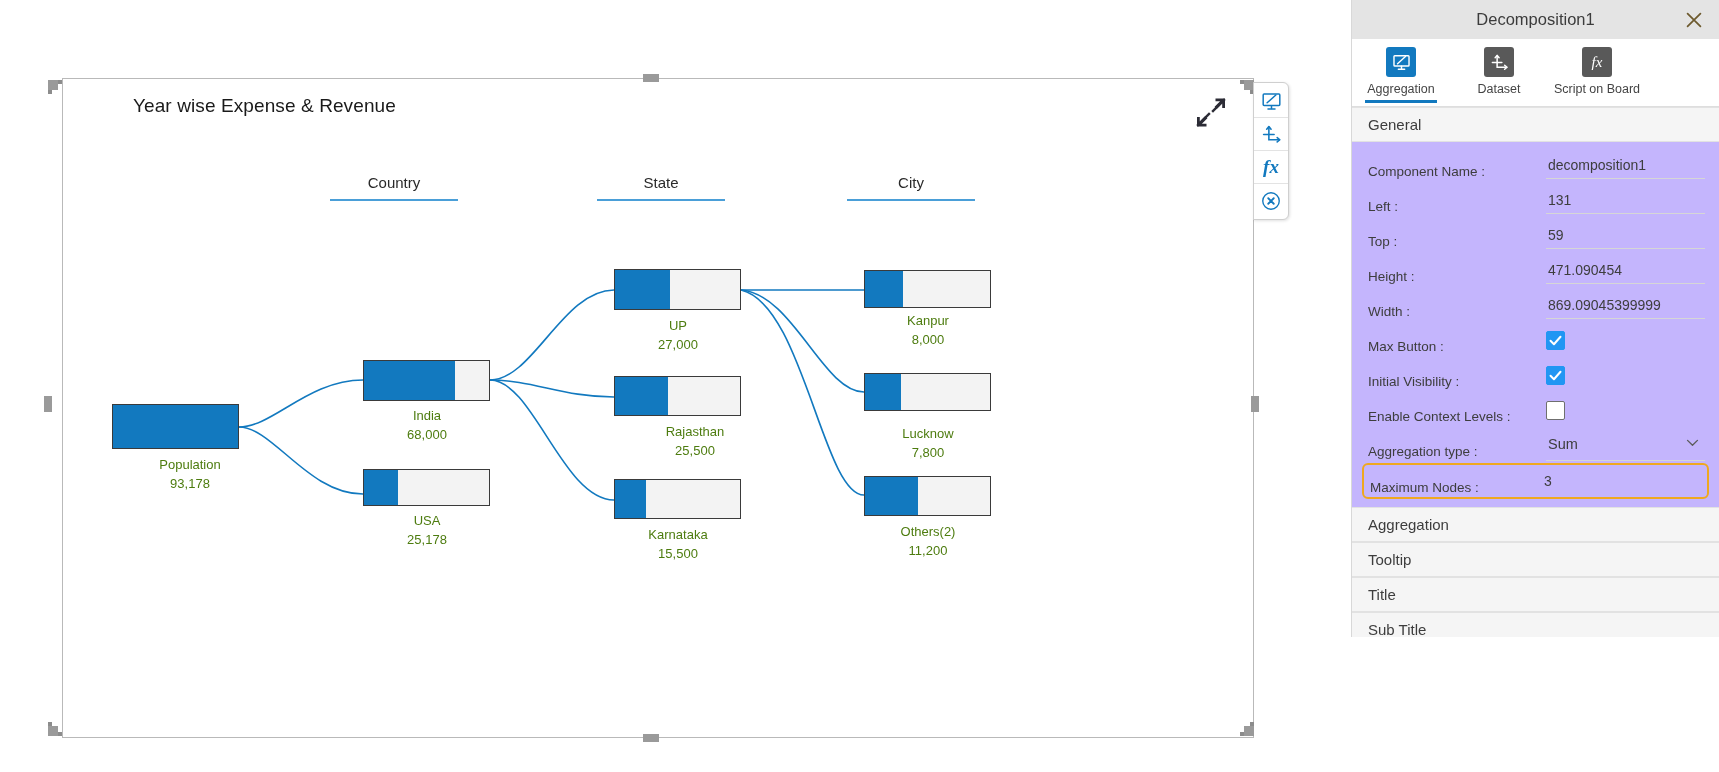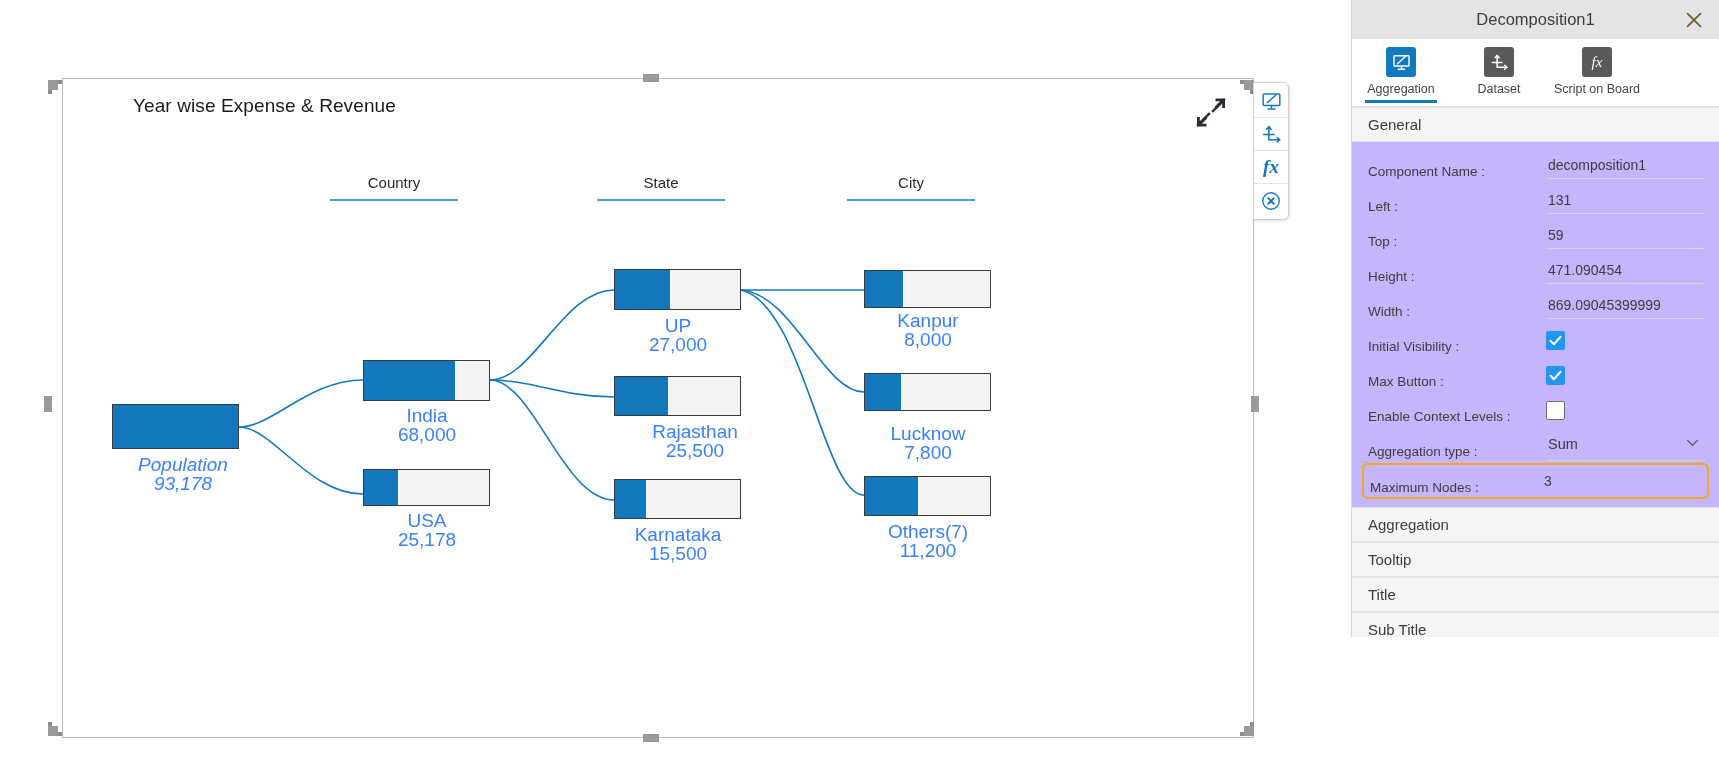--- a/index.html
+++ b/index.html
@@ -101,22 +101,22 @@
     cursor: pointer;
   }
   .node .fill {
     position: absolute;
     left: 0; top: 0; bottom: 0;
     background: #1279bf;
   }
   .node-label {
     position: absolute;
     text-align: center;
-    font-size: 19px;
-    color: #3b82f6;
+    font-size: 13px;
+    color: #4d7c0f;
     line-height: 19px;
     white-space: nowrap;
     pointer-events: none;
   }
   .node-label .nm { display: block; }
   .node-label .vl { display: block; }
 
   #links { position: absolute; left: 0; top: 0; width: 1192px; height: 660px; pointer-events: none; }
 
   
@@ -333,21 +333,21 @@
 
           <path d="M678,211 C720,211 760,211 801,211"></path>
           <path d="M678,211 C730,215 760,313 801,313"></path>
           <path d="M678,211 C740,225 760,416 801,416"></path>
         </g>
       </svg>
 
       <div class="node" style="left:49px; top:325px; width:127px; height:45px;">
         <div class="fill" style="width:100%;"></div>
       </div>
-      <div class="node-label" style="left:36px; top:376px; width:168px;font-style:italic;">
+      <div class="node-label" style="left:43px; top:376px; width:168px;">
         <span class="nm">Population</span>
         <span class="vl">93,178</span>
       </div>
 
       <div class="node" style="left:300px; top:281px; width:127px; height:41px;">
         <div class="fill" style="width:73%;"></div>
       </div>
       <div class="node-label" style="left:280px; top:327px; width:168px;">
         <span class="nm">India</span>
         <span class="vl">68,000</span>
@@ -398,21 +398,21 @@
       </div>
       <div class="node-label" style="left:781px; top:345px; width:168px;">
         <span class="nm">Lucknow</span>
         <span class="vl">7,800</span>
       </div>
 
       <div class="node" style="left:801px; top:397px; width:127px; height:40px;">
         <div class="fill" style="width:42%;"></div>
       </div>
       <div class="node-label" style="left:781px; top:443px; width:168px;">
-        <span class="nm">Others(7)</span>
+        <span class="nm">Others(2)</span>
         <span class="vl">11,200</span>
       </div>
 
     </div>
 
     <div id="float-toolbar">
       <div class="tb-item">
         <svg width="21" height="21" viewBox="0 0 24 24" fill="none" stroke="#1279bf" stroke-width="1.7">
           <rect x="2.5" y="3.5" width="19" height="13" rx="1"></rect>
           <path d="M8 20.5 h8" stroke-linecap="round"></path>
@@ -513,30 +513,30 @@
           <span class="field-label">Height :</span>
           <span class="field-value">471.090454</span>
         </div>
 
         <div class="field-row">
           <span class="field-label">Width :</span>
           <span class="field-value">869.09045399999</span>
         </div>
 
         <div class="field-row">
-          <span class="field-label">Initial Visibility :</span>
+          <span class="field-label">Max Button :</span>
           <span class="cbx on">
             <svg width="15" height="15" viewBox="0 0 24 24" fill="none" stroke="#ffffff" stroke-width="3.2" stroke-linecap="round" stroke-linejoin="round">
               <path d="M4 12.5 L9.5 18 L20 6"></path>
             </svg>
           </span>
         </div>
 
         <div class="field-row">
-          <span class="field-label">Max Button :</span>
+          <span class="field-label">Initial Visibility :</span>
           <span class="cbx on">
             <svg width="15" height="15" viewBox="0 0 24 24" fill="none" stroke="#ffffff" stroke-width="3.2" stroke-linecap="round" stroke-linejoin="round">
               <path d="M4 12.5 L9.5 18 L20 6"></path>
             </svg>
           </span>
         </div>
 
         <div class="field-row">
           <span class="field-label">Enable Context Levels :</span>
           <span class="cbx"></span>

